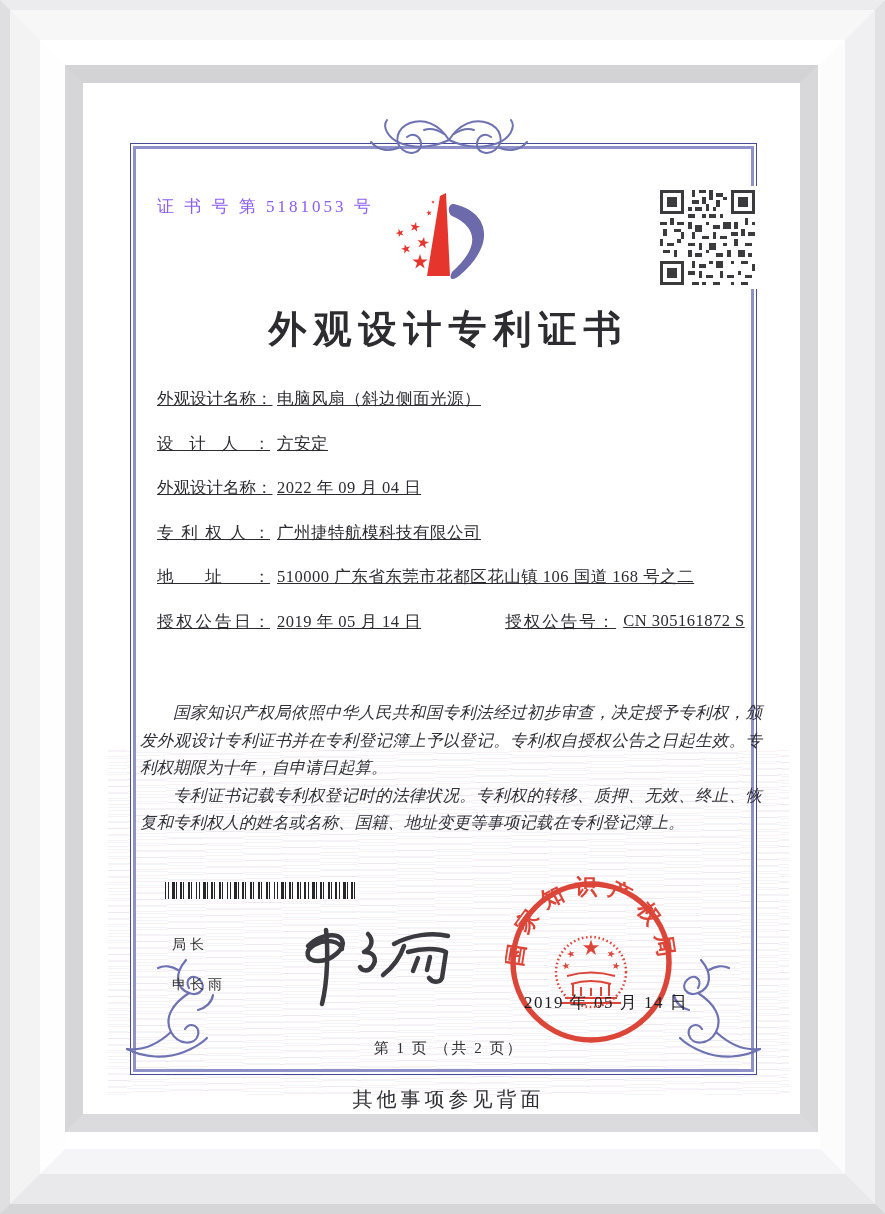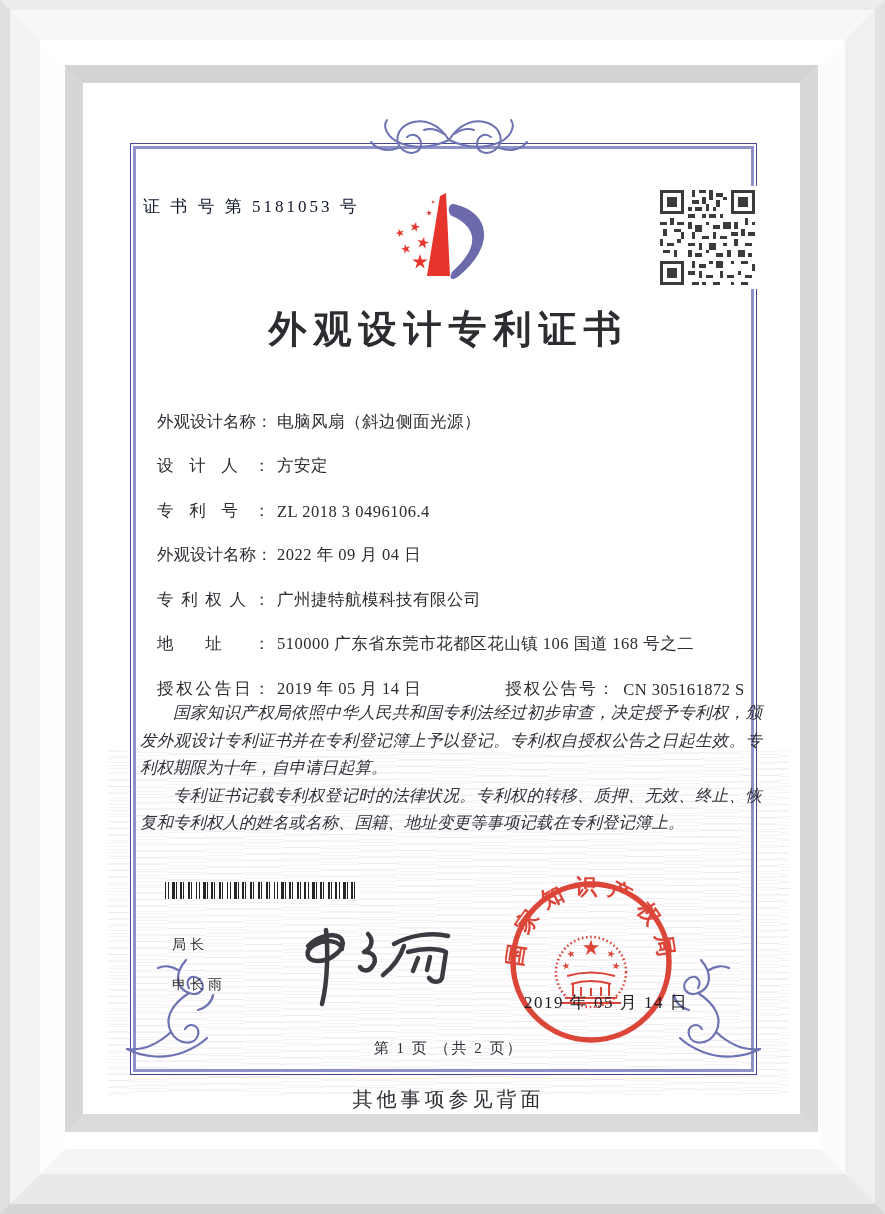--- a/index.html
+++ b/index.html
@@ -33,31 +33,31 @@
                  border: 1px solid #474a97;
                  box-shadow: inset 0 0 0 2px #ffffff, inset 0 0 0 5px #8e92c8; }
 
   .ornament { position: absolute; z-index: 3; color: #6d72b2; }
   .orn-top { left: 50%; top: 12px; transform: translateX(-50%); }
   .orn-bl { left: 14px; top: 852px; }
   .orn-br { right: 24px; top: 852px; transform: scaleX(-1); }
 
   .content { position: absolute; inset: 0; z-index: 4; color: #2a2a30; }
 
-  .cert-no { position: absolute; left: 43px; top: 95px; font-size: 17px; letter-spacing: 3px; color: #0f172a; }
+  .cert-no { position: absolute; left: 57px; top: 95px; font-size: 17px; letter-spacing: 3px; color: #8b5cf6; }
 
   .logo { position: absolute; left: 287px; top: 92px; width: 124px; height: 98px; }
 
   .title { position: absolute; left: 0; right: 0; top: 204px; text-align: center;
            font-size: 38px; font-weight: 600; letter-spacing: 7px; color: #2c2c31; }
 
   .qr { position: absolute; left: 556px; top: 86px; width: 103px; height: 103px; }
 
   .fields { position: absolute; left: 57px; right: 36px; top: 288px; font-size: 16.5px; color: #2b2b31; }
-  .frow { height: 44.5px; display: flex; align-items: flex-end; white-space: nowrap; }
+  .frow { height: 44.5px; display: flex; align-items: flex-start; white-space: nowrap; text-decoration: underline; }
   .flabel { display: inline-block; width: 113px; text-align: justify; text-align-last: justify; }
   .fvalue { margin-left: 7px; letter-spacing: 0.5px; }
   .fpair2 { margin-left: 84px; }
   .flabel2 { letter-spacing: 2px; }
 
   .paras { position: absolute; left: 40px; width: 622px; top: 599px;
            font-size: 16.5px; line-height: 27.5px; font-style: italic; color: #303038;
            text-align: justify; }
   .paras p { text-indent: 2em; }
 
@@ -238,24 +238,20 @@
       <div class="fields">
         <div class="frow">
           <span class="flabel">外观设计名称：</span>
           <span class="fvalue">电脑风扇（斜边侧面光源）</span>
         </div>
         <div class="frow">
           <span class="flabel">设计人：</span>
           <span class="fvalue">方安定</span>
         </div>
         <div class="frow">
-          <span class="flabel">专利号：</span>
-          <span class="fvalue">ZL 2018 3 0496106.4</span>
-        </div>
-        <div class="frow">
           <span class="flabel">外观设计名称：</span>
           <span class="fvalue">2022 年 09 月 04 日</span>
         </div>
         <div class="frow">
           <span class="flabel">专利权人：</span>
           <span class="fvalue">广州捷特航模科技有限公司</span>
         </div>
         <div class="frow">
           <span class="flabel">地址：</span>
           <span class="fvalue">510000 广东省东莞市花都区花山镇 106 国道 168 号之二</span>

